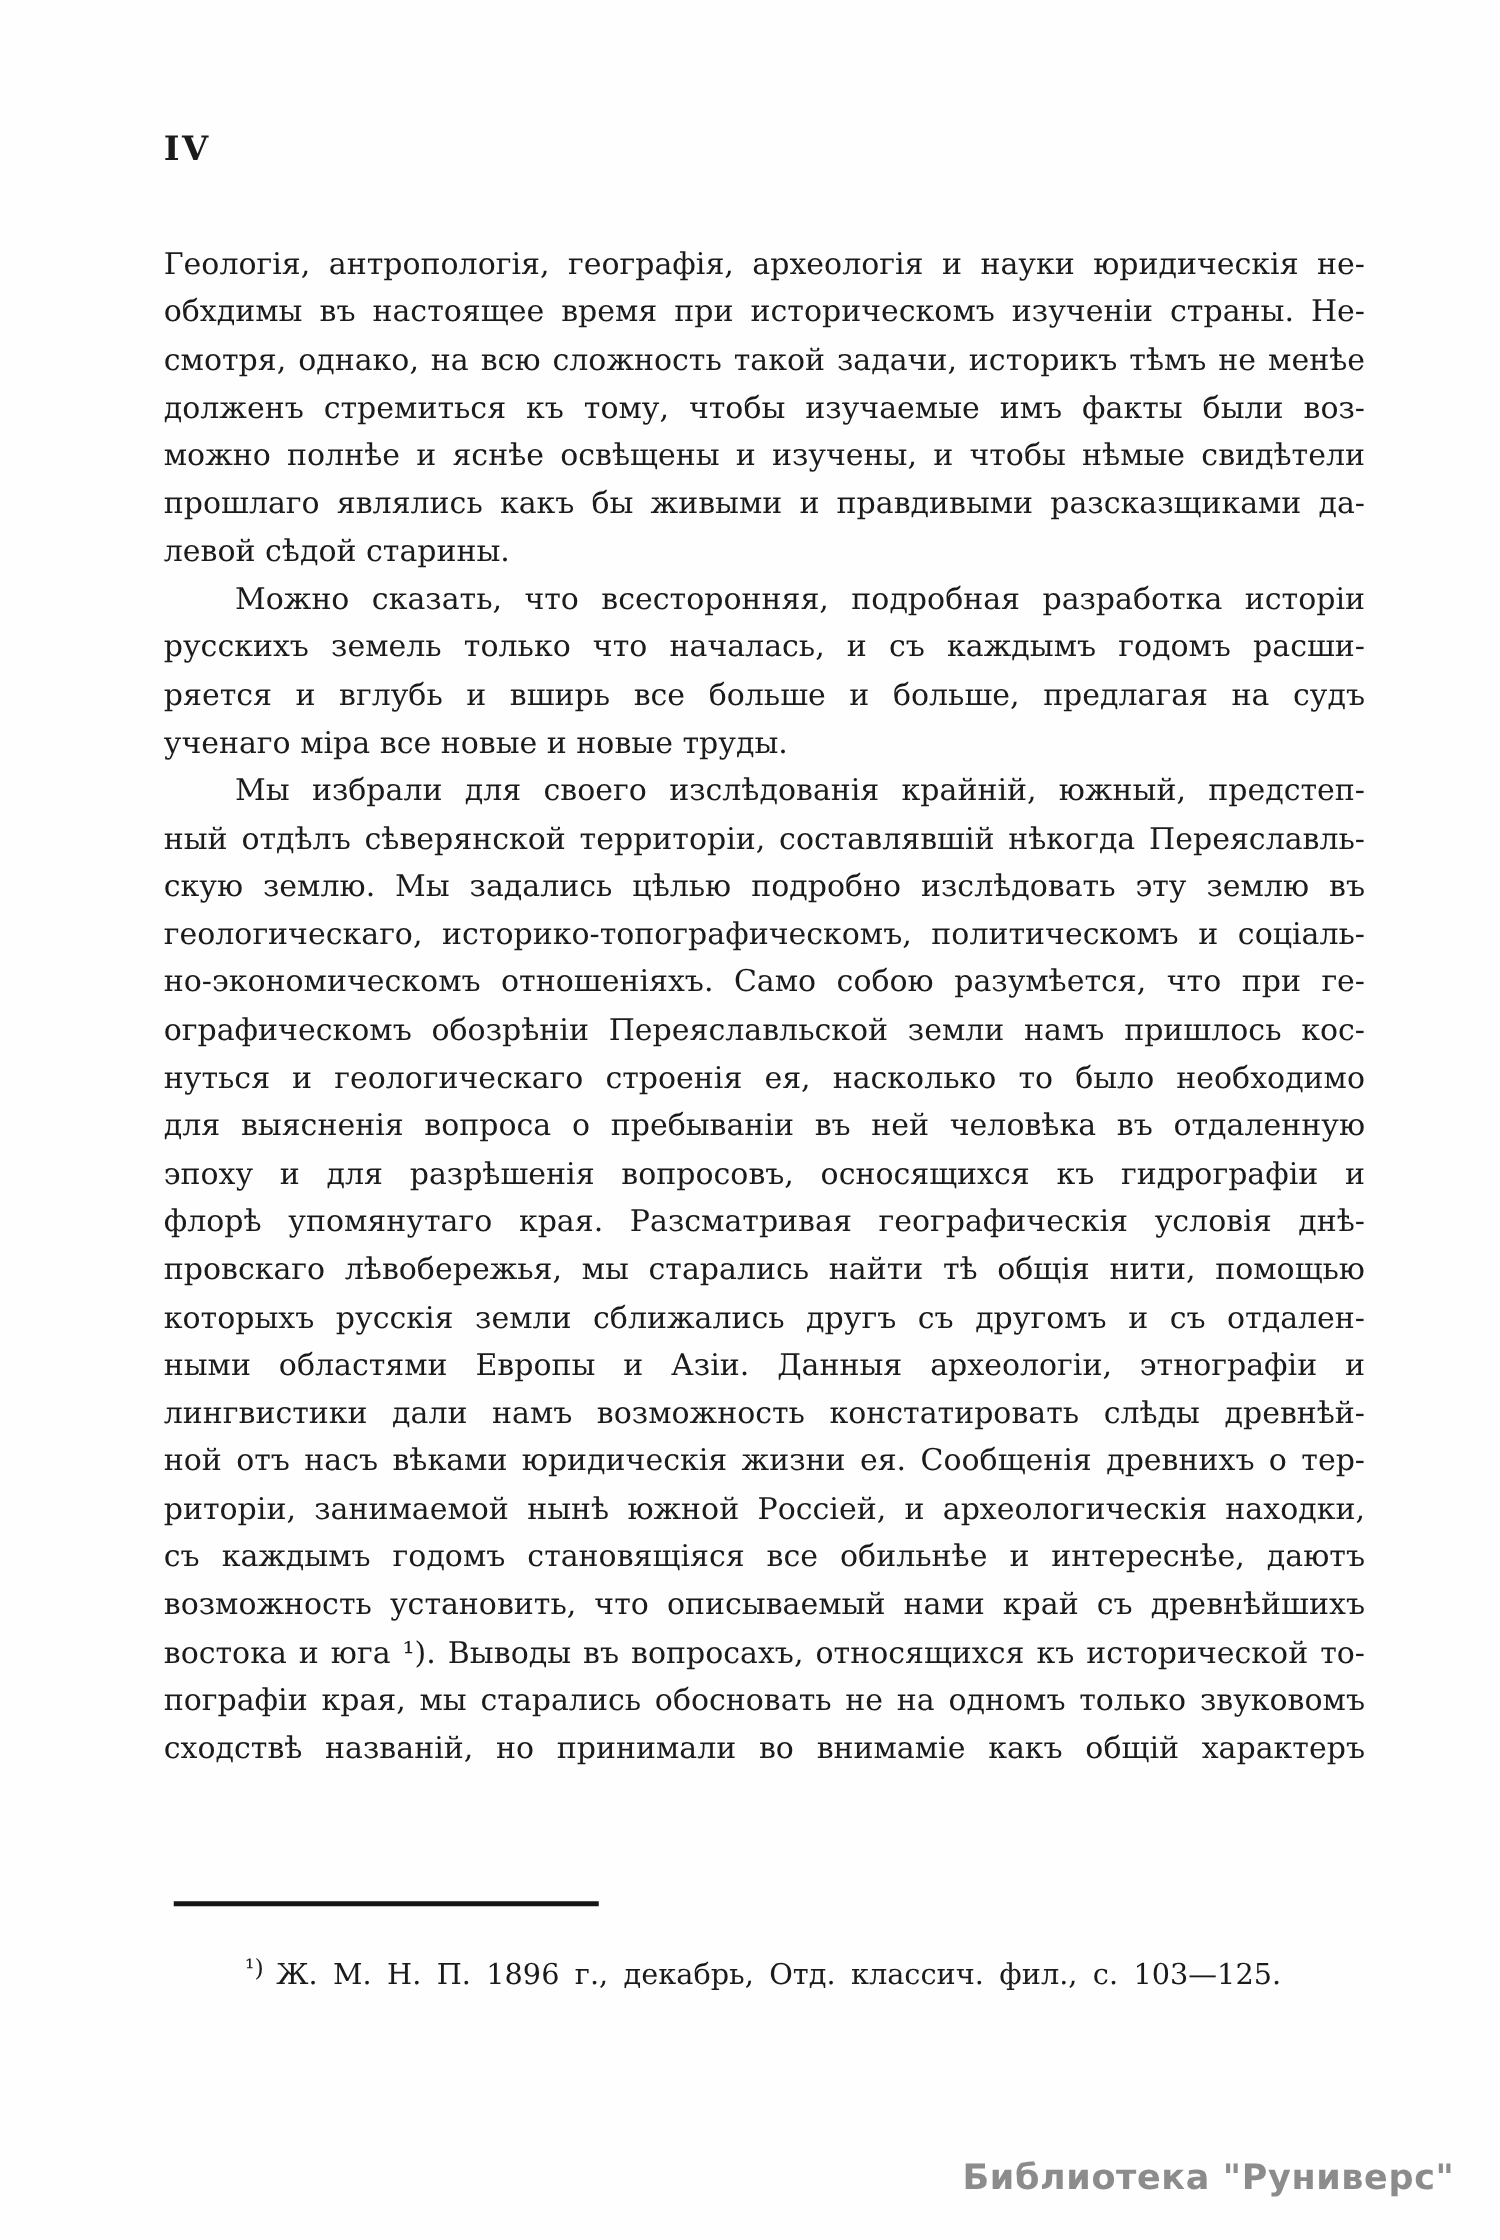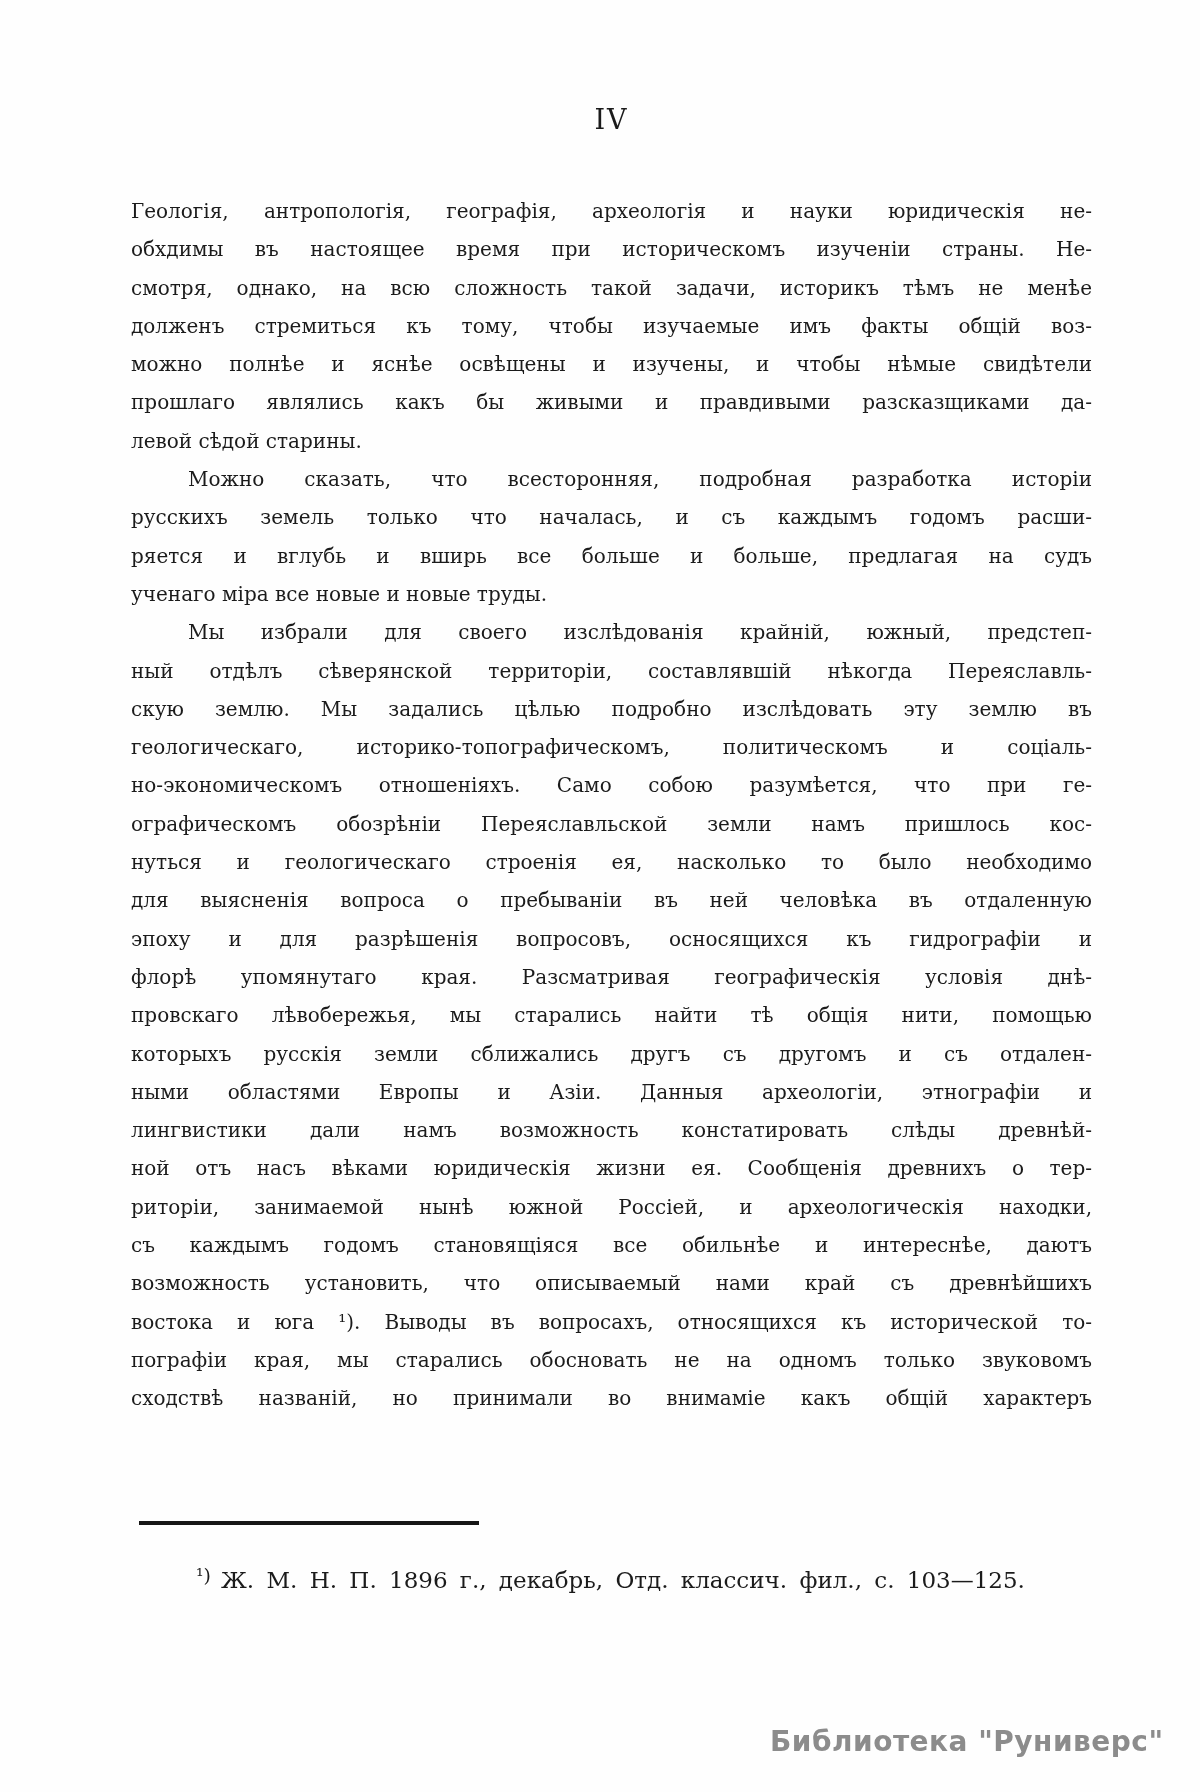--- a/index.html
+++ b/index.html
@@ -15,31 +15,32 @@
     background: #fefefe;
     overflow: hidden;
     font-family: "DejaVu Serif", "Liberation Serif", serif;
     color: #1b1b1b;
   }
   .page-number {
     position: absolute;
     top: 104px;
     left: 131px;
     width: 961px;
-    text-align: center;
+    text-align: left;
     font-size: 27px;
     letter-spacing: 2px;
     color: #1b1b1b;
+    font-weight: bold;
   }
   .body-text {
     position: absolute;
     top: 192px;
     left: 131px;
     width: 961px;
-    font-size: 20px;
+    font-size: 24px;
   }
   .body-text .line {
     height: 38.3px;
     line-height: 38.3px;
     text-align: justify;
     text-align-last: justify;
     white-space: nowrap;
     overflow: visible;
   }
   .body-text .line.last {
@@ -85,21 +86,21 @@
 </head>
 <body>
 
 <div class="page" style="background: rgb(254, 254, 254); color: rgb(27, 27, 27);">
   <div class="page-number">IV</div>
 
   <div class="body-text">
       <div class="line">Геологія, антропологія, географія, археологія и науки юридическія не-</div>
       <div class="line">обхдимы въ настоящее время при историческомъ изученіи страны. Не-</div>
       <div class="line">смотря, однако, на всю сложность такой задачи, историкъ тѣмъ не менѣе</div>
-      <div class="line">долженъ стремиться къ тому, чтобы изучаемые имъ факты общій воз-</div>
+      <div class="line">долженъ стремиться къ тому, чтобы изучаемые имъ факты были воз-</div>
       <div class="line">можно полнѣе и яснѣе освѣщены и изучены, и чтобы нѣмые свидѣтели</div>
       <div class="line">прошлаго являлись какъ бы живыми и правдивыми разсказщиками да-</div>
       <div class="line last">левой сѣдой старины.</div>
       <div class="line indent">Можно сказать, что всесторонняя, подробная разработка исторіи</div>
       <div class="line">русскихъ земель только что началась, и съ каждымъ годомъ расши-</div>
       <div class="line">ряется и вглубь и вширь все больше и больше, предлагая на судъ</div>
       <div class="line last">ученаго міра все новые и новые труды.</div>
       <div class="line indent">Мы избрали для своего изслѣдованія крайній, южный, предстеп-</div>
       <div class="line">ный отдѣлъ сѣверянской территоріи, составлявшій нѣкогда Переяславль-</div>
       <div class="line">скую землю. Мы задались цѣлью подробно изслѣдовать эту землю въ</div>

